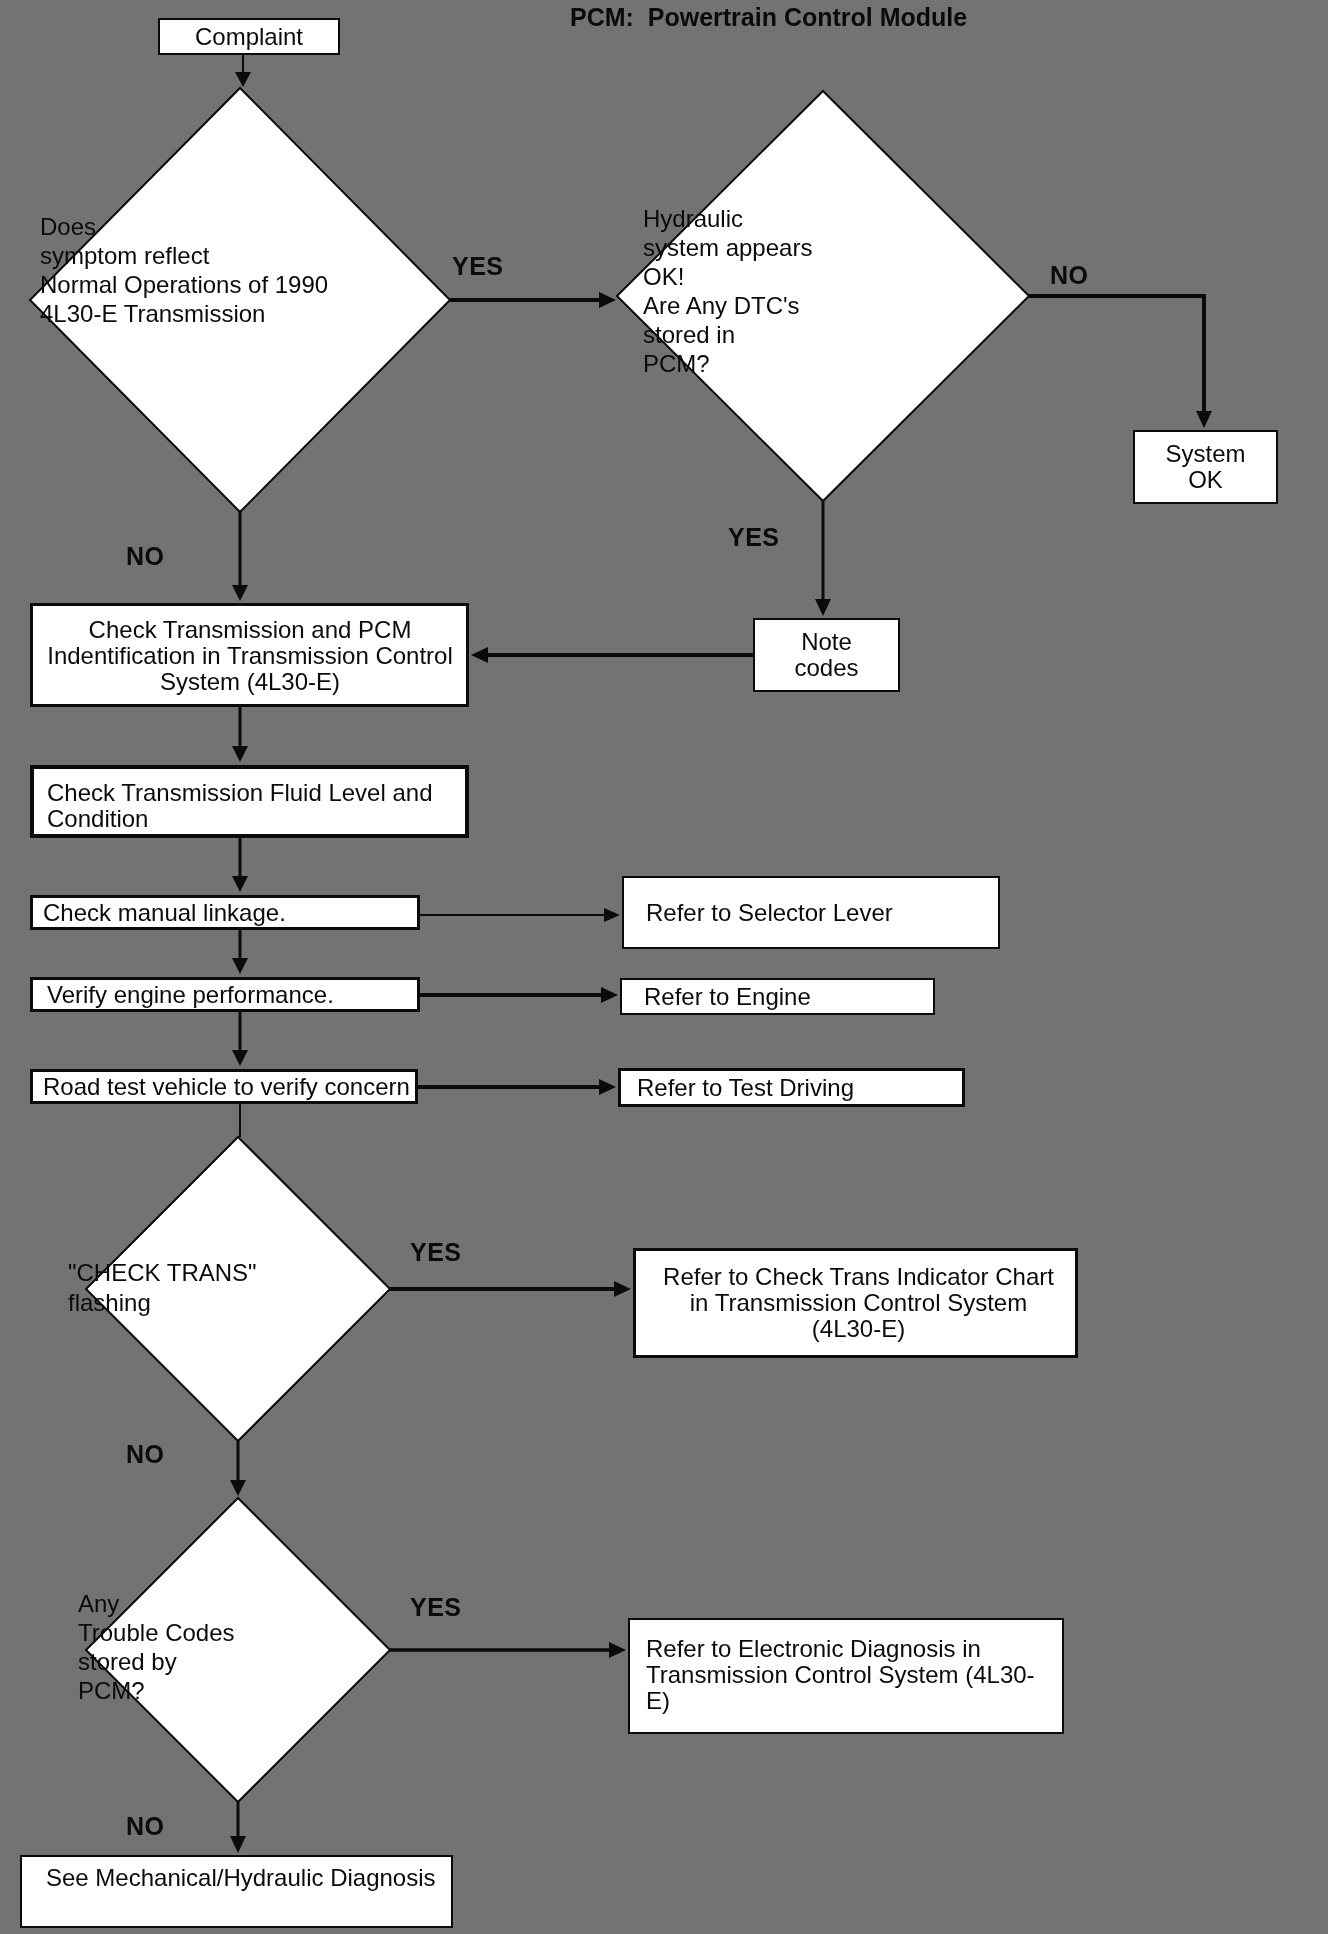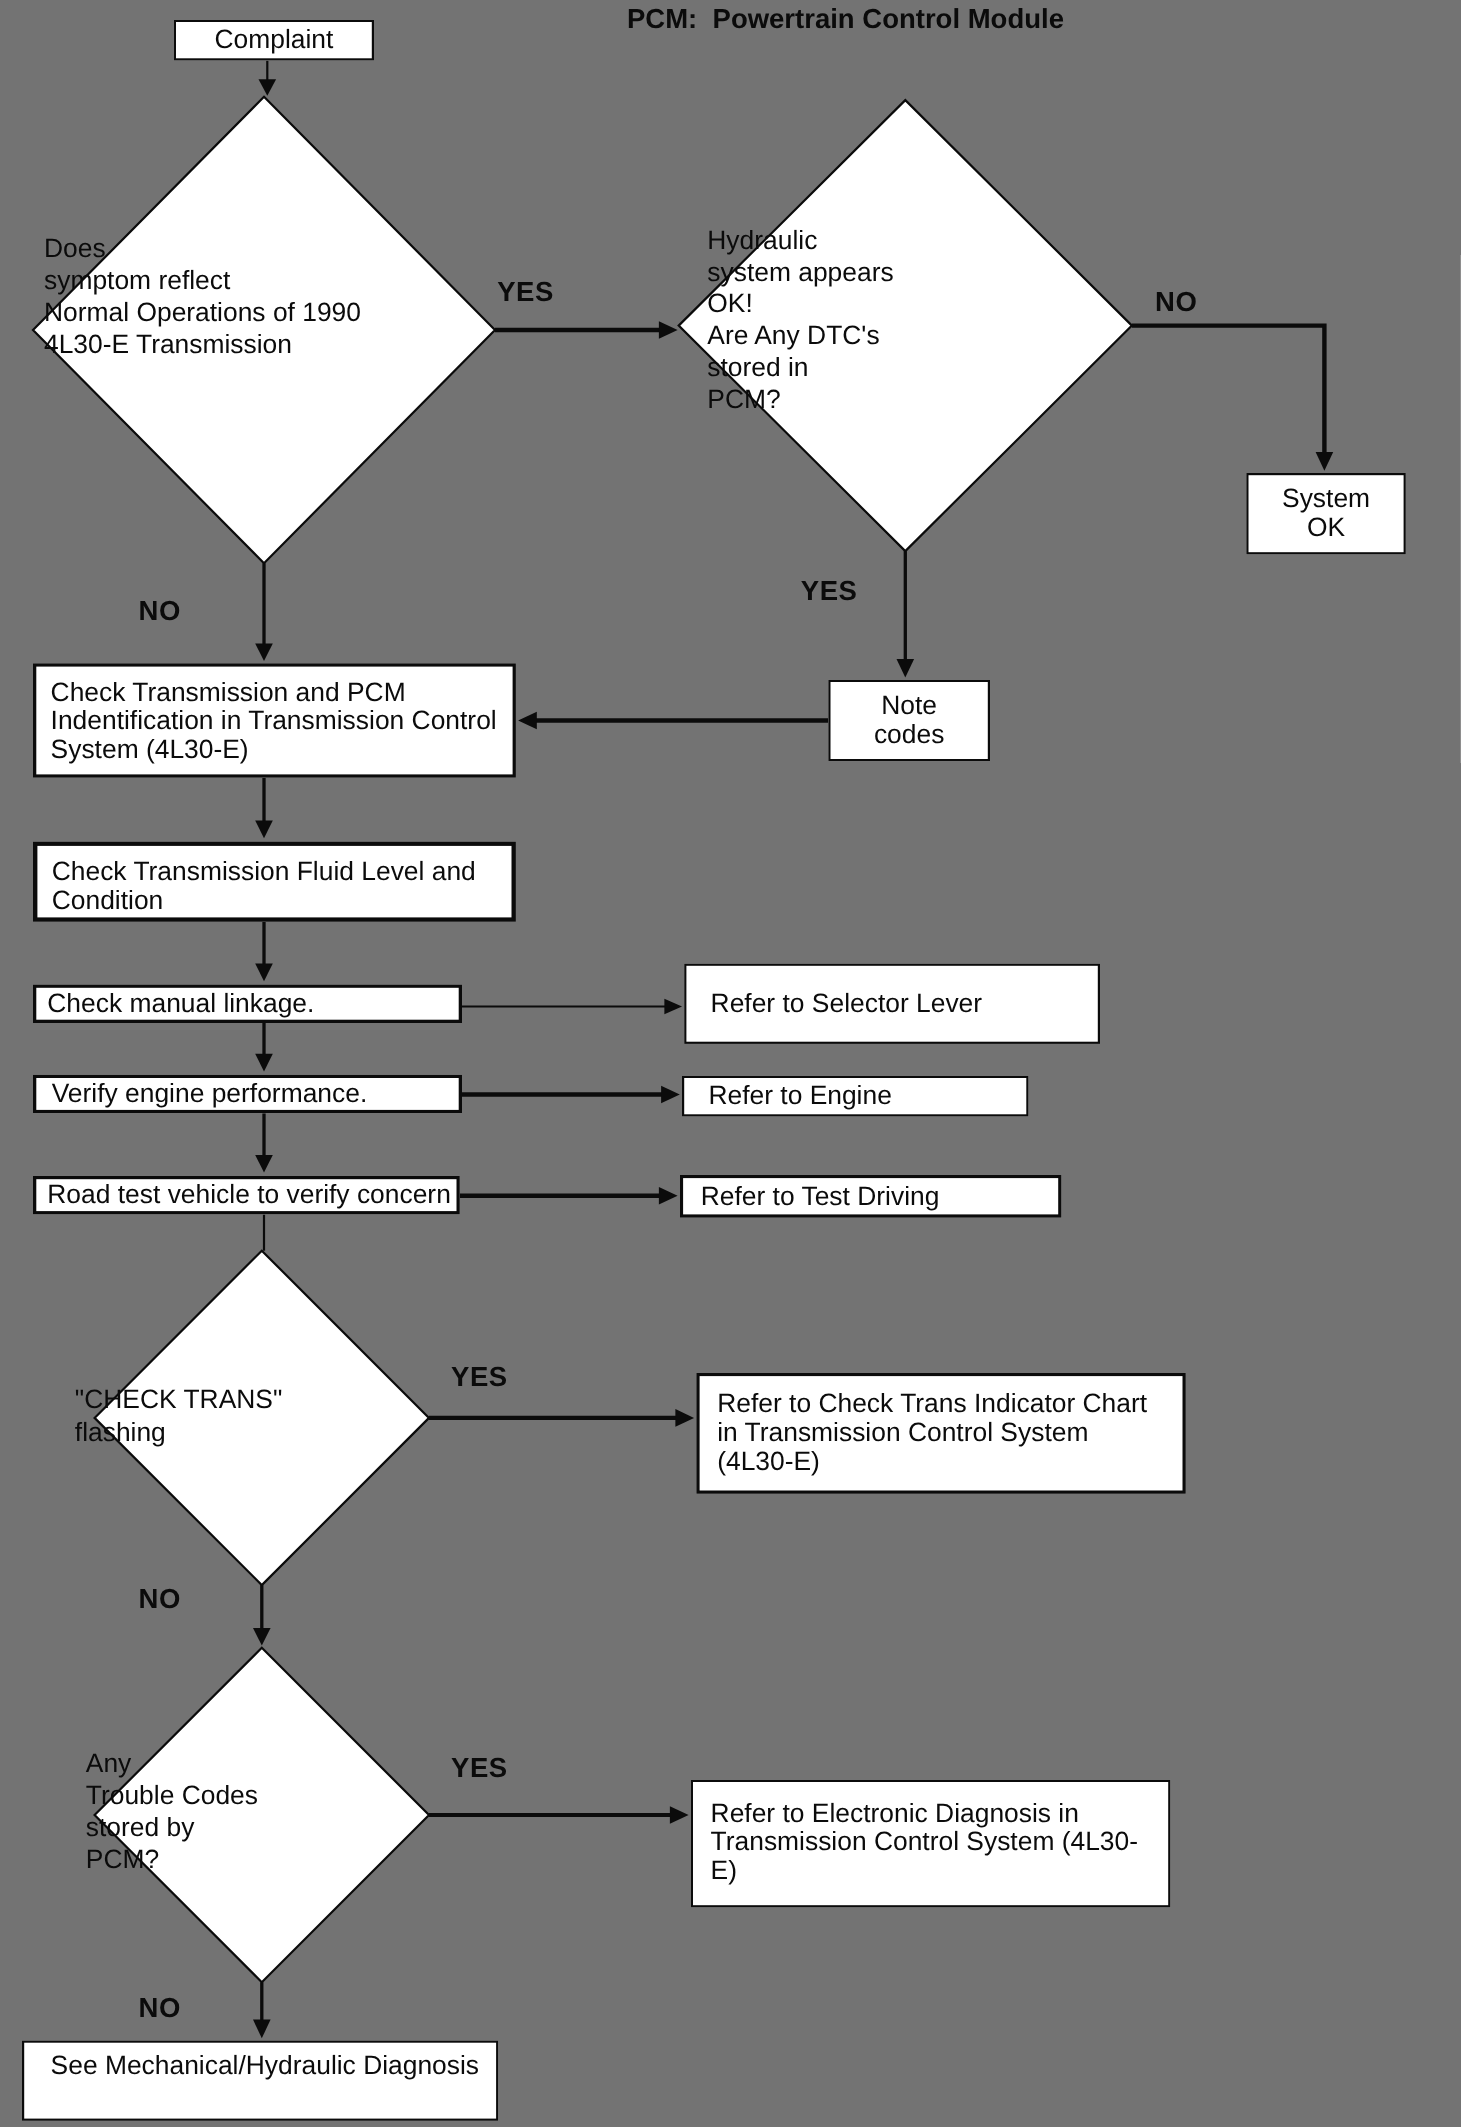--- a/index.html
+++ b/index.html
@@ -14,21 +14,21 @@
   }
   #wires { position: absolute; left: 0; top: 0; z-index: 1; }
   .node, .lbl, .title { position: absolute; z-index: 2; }
   .box {
     box-sizing: border-box;
     background: #ffffff;
     border: 2px solid #0b0b0b;
     font-size: 24px;
     line-height: 26px;
   }
-  .b3 { border-width: 3px; }
+  .b3 { border-width: 3px; text-align: center; }
   .b4 { border-width: 4px; }
   .pad { padding: 11px 12px 0 13px; }
   .vcenter { display: flex; align-items: center; }
   .hcenter { display: flex; flex-direction: column; align-items: center; justify-content: center; text-align: center; }
   .dtext {
     font-size: 24px;
     line-height: 29px;
     background: transparent;
   }
   .lbl {

